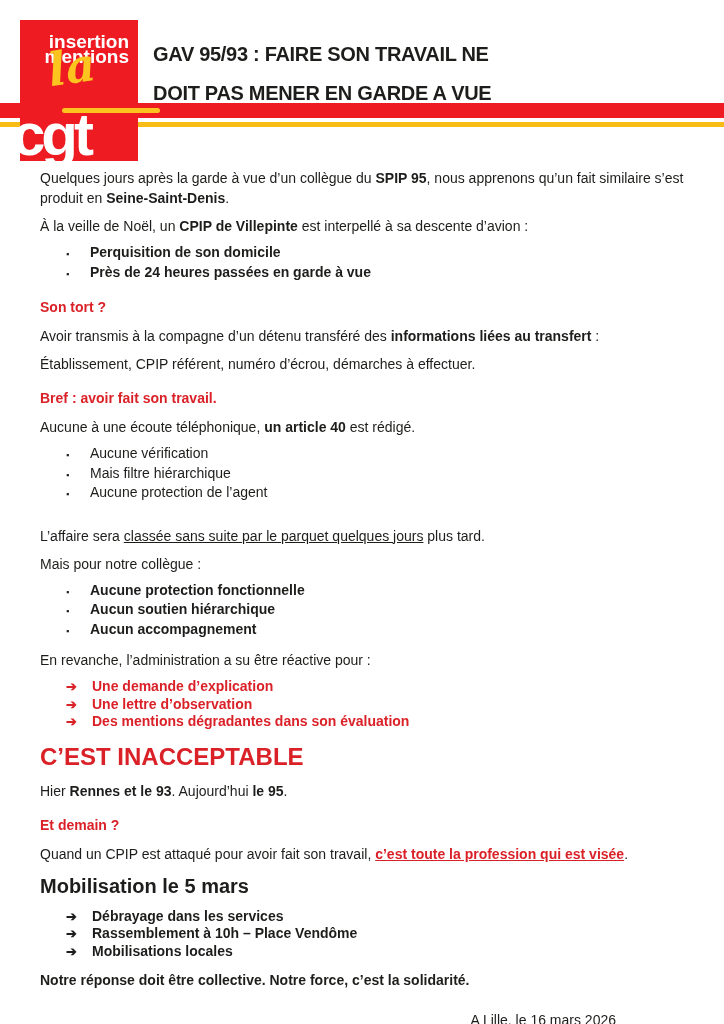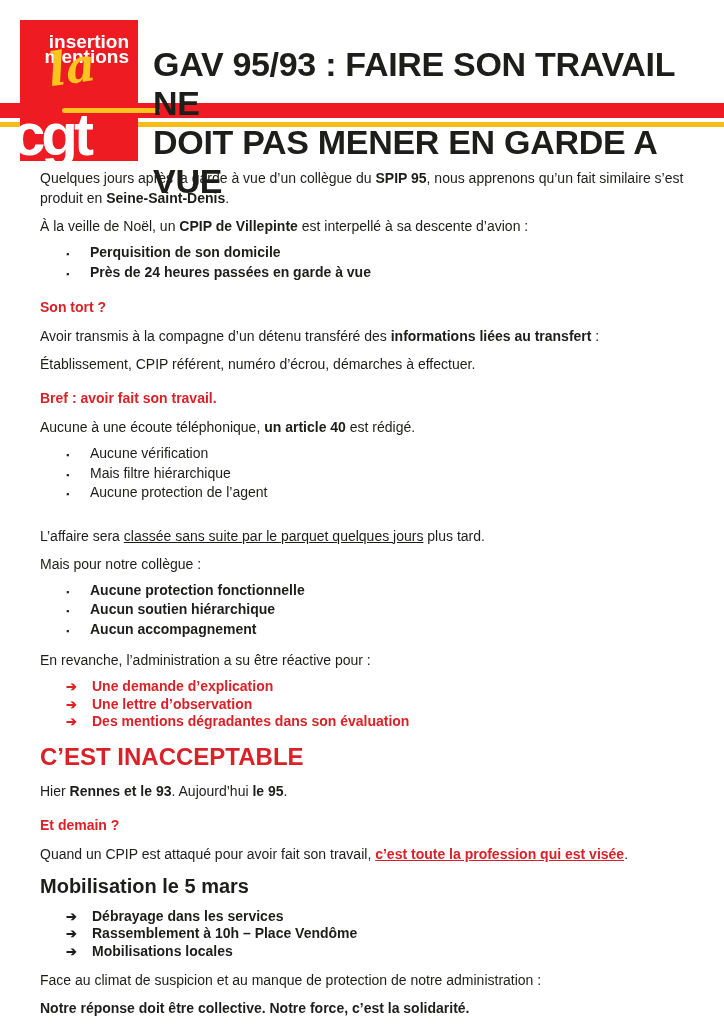--- a/index.html
+++ b/index.html
@@ -29,21 +29,21 @@
     font-size:46px;line-height:1;transform:rotate(-8deg);z-index:3;
   }
   .logo-swash{position:absolute;left:42px;top:88px;width:98px;height:5px;background:var(--logo-yellow);border-radius:3px;z-index:4;}
   .logo-brand{
     position:absolute;left:-8px;top:78px;color:#ffffff;
     font-weight:bold;font-size:60px;line-height:74px;letter-spacing:-4px;z-index:3;
   }
 
   .title{
     position:absolute;left:153px;top:22px;width:560px;
-    font-size:34px;line-height:39px;font-weight:bold;color:var(--ink);letter-spacing:-0.3px;z-index:2;
+    font-size:20px;line-height:39px;font-weight:bold;color:var(--ink);letter-spacing:-0.3px;z-index:2;
   }
 
   
   .main{
     position:absolute;left:0;top:160px;width:724px;
     padding:8px 38px 0 40px;font-size:14px;line-height:20px;
   }
   .p{margin:0 0 8px;}
   .b{font-weight:bold;}
   .u{text-decoration:underline;}
@@ -181,20 +181,19 @@
       <div class="li">
           <span class="blt-ar">➔</span>
           <span>Rassemblement à 10h – Place Vendôme</span>
         </div>
       <div class="li">
           <span class="blt-ar">➔</span>
           <span>Mobilisations locales</span>
         </div>
     </div>
 
-    <p class="p">Face au climat de suspicion et au manque de protection de notre administration :</p>
 
     <p class="p b">Notre réponse doit être collective. Notre force, c’est la solidarité.</p>
 
     <p class="dateline">A Lille, le 16 mars 2026</p>
 
   </div>
 </div>
 
 </body></html>

